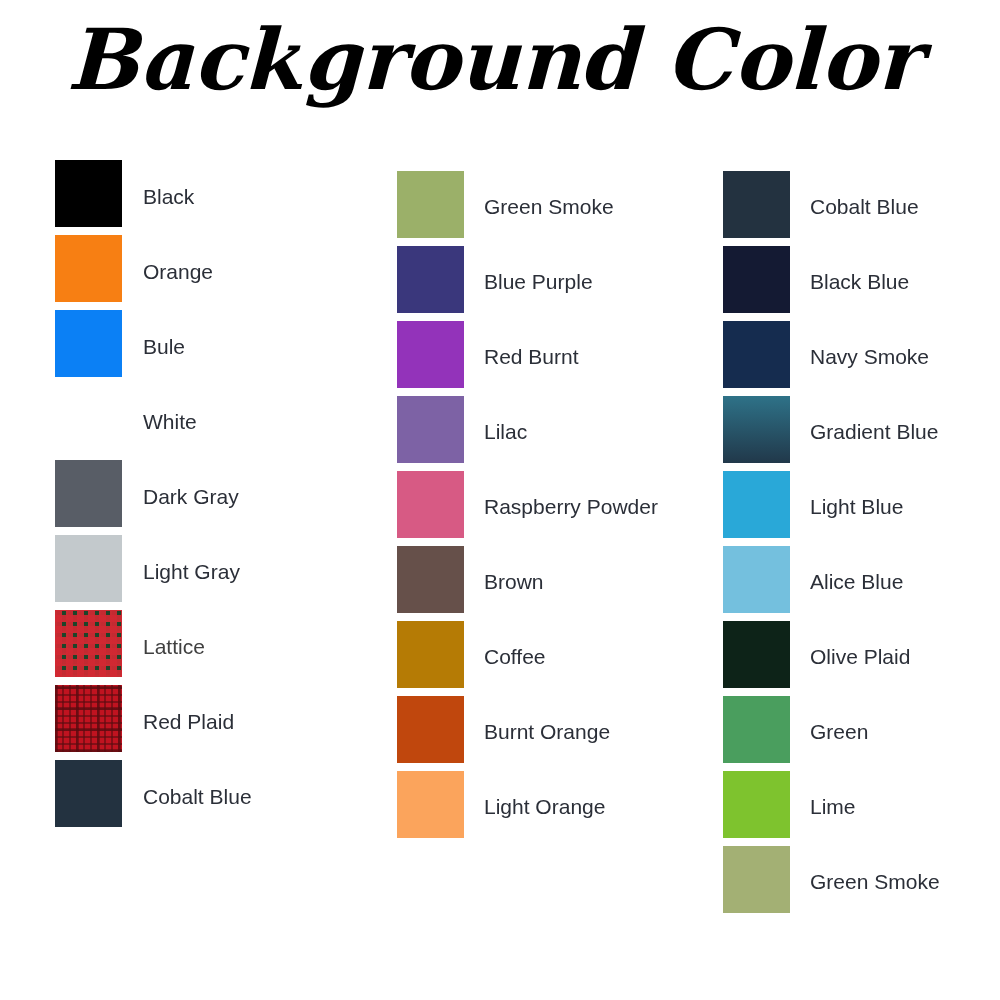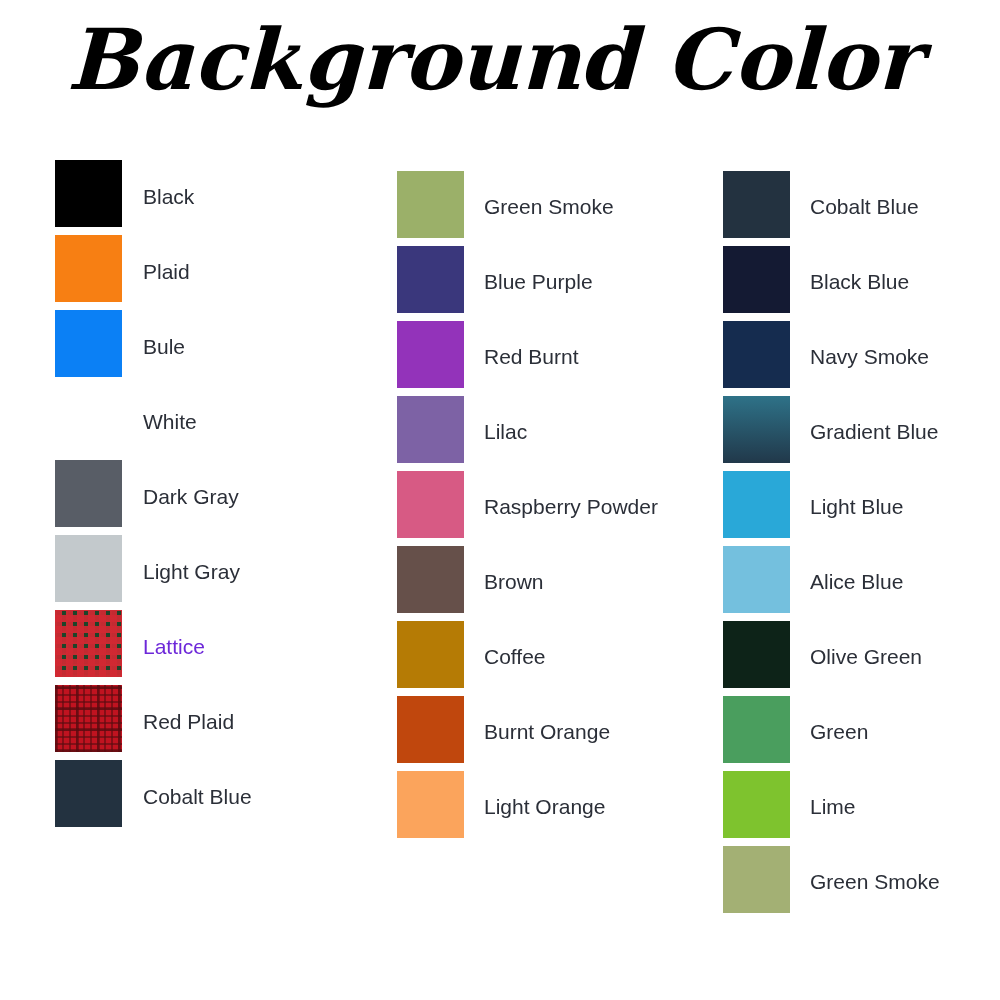--- a/index.html
+++ b/index.html
@@ -115,41 +115,41 @@
 
   <div id="title">Background Color</div>
 
   <div class="column" id="col-0">
       <div class="swatch-row">
         <div class="swatch" style="background: rgb(0, 0, 0);"></div>
         <div class="label" style="color: rgb(43, 47, 56);">Black</div>
       </div>
       <div class="swatch-row">
         <div class="swatch" style="background: rgb(247, 127, 19);"></div>
-        <div class="label" style="color: rgb(43, 47, 56);">Plaid</div>
+        <div class="label" style="color: rgb(43, 47, 56);">Orange</div>
       </div>
       <div class="swatch-row">
         <div class="swatch" style="background: rgb(11, 128, 245);"></div>
         <div class="label" style="color: rgb(43, 47, 56);">Bule</div>
       </div>
       <div class="swatch-row">
         <div class="swatch empty"></div>
         <div class="label" style="color: rgb(43, 47, 56);">White</div>
       </div>
       <div class="swatch-row">
         <div class="swatch" style="background: rgb(88, 93, 102);"></div>
         <div class="label" style="color: rgb(43, 47, 56);">Dark Gray</div>
       </div>
       <div class="swatch-row">
         <div class="swatch" style="background: rgb(195, 201, 204);"></div>
         <div class="label" style="color: rgb(43, 47, 56);">Light Gray</div>
       </div>
       <div class="swatch-row">
         <div class="swatch pat-lattice"></div>
-        <div class="label" style="color: #6d28d9;">Lattice</div>
+        <div class="label" style="color: #404040;">Lattice</div>
       </div>
       <div class="swatch-row">
         <div class="swatch pat-redplaid"></div>
         <div class="label" style="color: rgb(43, 47, 56);">Red Plaid</div>
       </div>
       <div class="swatch-row">
         <div class="swatch" style="background: rgb(35, 50, 64);"></div>
         <div class="label" style="color: rgb(43, 47, 56);">Cobalt Blue</div>
       </div>
     </div>
@@ -211,21 +211,21 @@
       <div class="swatch-row">
         <div class="swatch" style="background: rgb(41, 168, 216);"></div>
         <div class="label" style="color: rgb(43, 47, 56);">Light Blue</div>
       </div>
       <div class="swatch-row">
         <div class="swatch" style="background: rgb(116, 192, 222);"></div>
         <div class="label" style="color: rgb(43, 47, 56);">Alice Blue</div>
       </div>
       <div class="swatch-row">
         <div class="swatch" style="background: rgb(13, 35, 24);"></div>
-        <div class="label" style="color: rgb(43, 47, 56);">Olive Green</div>
+        <div class="label" style="color: rgb(43, 47, 56);">Olive Plaid</div>
       </div>
       <div class="swatch-row">
         <div class="swatch" style="background: rgb(74, 158, 94);"></div>
         <div class="label" style="color: rgb(43, 47, 56);">Green</div>
       </div>
       <div class="swatch-row">
         <div class="swatch" style="background: rgb(126, 195, 46);"></div>
         <div class="label" style="color: rgb(43, 47, 56);">Lime</div>
       </div>
       <div class="swatch-row">

